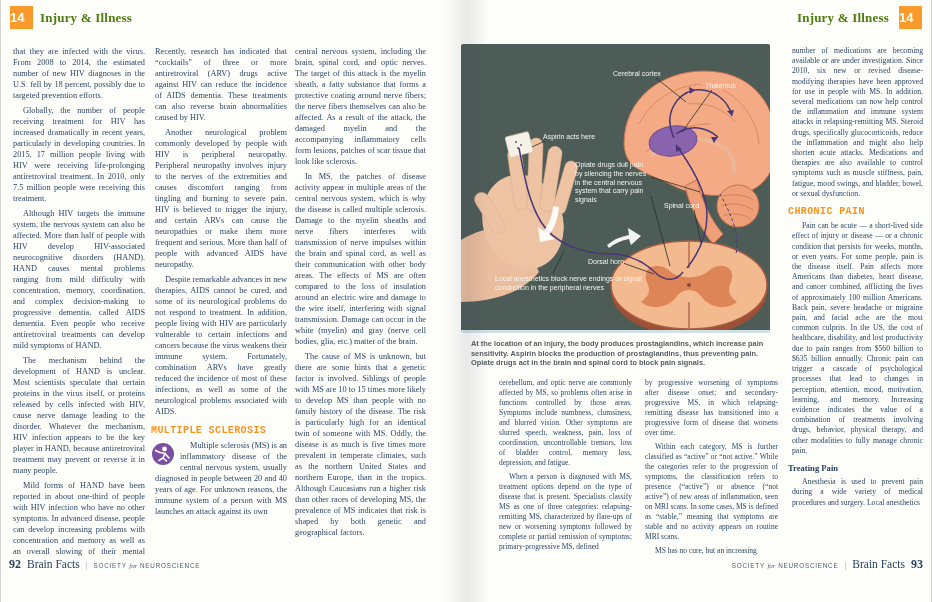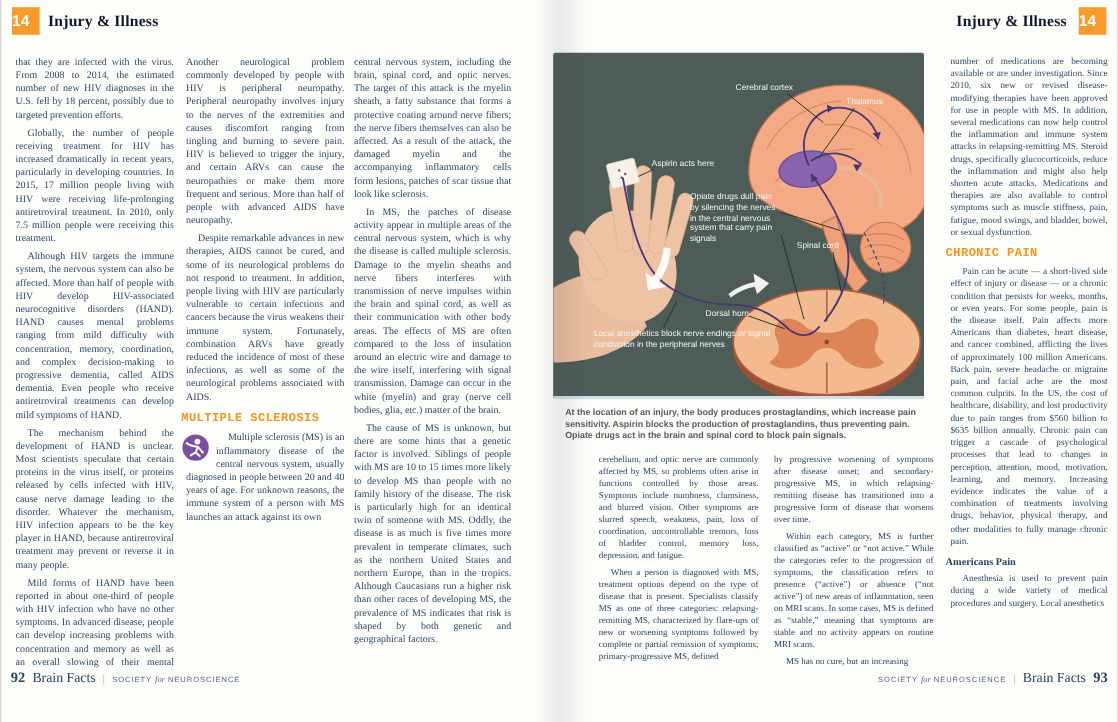--- a/index.html
+++ b/index.html
@@ -7,21 +7,21 @@
   body{background:#e9e9e6;font-family:"Liberation Serif",serif}
   .spread{position:absolute;left:0;top:0;width:932px;height:602px;background:#fdfdfa;
           border-left:1px solid #d3d3cf;border-right:1px solid #d3d3cf;overflow:hidden}
   .gutter{position:absolute;left:444px;top:0;width:44px;height:602px;
           background:linear-gradient(90deg,rgba(0,0,0,0),rgba(50,55,70,.10) 50%,rgba(0,0,0,0))}
   
   .chapnum{position:absolute;top:6px;width:23px;height:23px;background:#F89B2C;color:#fff;
            font-family:"Liberation Sans",sans-serif;font-weight:bold;font-size:13px;
            display:flex;align-items:center;justify-content:flex-start}
   .chapnum.l{left:9px}.chapnum.r{left:898px}
-  .chaptitle{position:absolute;top:10px;font-weight:bold;font-size:13px;color:#0f172a;letter-spacing:.2px}
+  .chaptitle{position:absolute;top:10px;font-weight:bold;font-size:13px;color:#4d7c0f;letter-spacing:.2px}
   .chaptitle.l{left:39px}
   .chaptitle.r{right:42px}
   
   .col{position:absolute;top:42px;width:140px;height:516px;font-size:8.3px;line-height:11px;
        color:#2C4868;text-align:justify;overflow:hidden;hyphens:auto}
   .col p{text-indent:10px;margin:4px}
   .cont > p:first-child{text-indent:0}
   .c-l1{left:8px}.c-l2{left:150px}.c-l3{left:290px;width:139px}
   .c-r1{left:494px;top:374px;width:141px;height:186px;font-size:7.5px;line-height:10px}
   .c-r2{left:640px;top:374px;width:141px;height:186px;font-size:7.5px;line-height:10px}
@@ -63,20 +63,21 @@
   <div class="col c-l1 cont">
       <p>that they are infected with the virus. From 2008 to 2014, the estimated number of new HIV diagnoses in the U.S. fell by 18 percent, possibly due to targeted prevention efforts.</p>
       <p>Globally, the number of people receiving treatment for HIV has increased dramatically in recent years, particularly in developing countries. In 2015, 17 million people living with HIV were receiving life-prolonging antiretroviral treatment. In 2010, only 7.5 million people were receiving this treatment.</p>
       <p>Although HIV targets the immune system, the nervous system can also be affected. More than half of people with HIV develop HIV-associated neurocognitive disorders (HAND). HAND causes mental problems ranging from mild difficulty with concentration, memory, coordination, and complex decision-making to progressive dementia, called AIDS dementia. Even people who receive antiretroviral treatments can develop mild symptoms of HAND.</p>
       <p>The mechanism behind the development of HAND is unclear. Most scientists speculate that certain proteins in the virus itself, or proteins released by cells infected with HIV, cause nerve damage leading to the disorder. Whatever the mechanism, HIV infection appears to be the key player in HAND, because antiretroviral treatment may prevent or reverse it in many people.</p>
       <p>Mild forms of HAND have been reported in about one-third of people with HIV infection who have no other symptoms. In advanced disease, people can develop increasing problems with concentration and memory as well as an overall slowing of their mental processes. At the same time, they might experience leg weakness and loss of balance. MRI and CT scans show brain shrinkage in people with</p>
     </div>
 
   <div class="col c-l2">
     <div class="cont">
+        <p>Recently, research has indicated that “cocktails” of three or more antiretroviral (ARV) drugs active against HIV can reduce the incidence of AIDS dementia. These treatments can also reverse brain abnormalities caused by HIV.</p>
         <p>Another neurological problem commonly developed by people with HIV is peripheral neuropathy. Peripheral neuropathy involves injury to the nerves of the extremities and causes discomfort ranging from tingling and burning to severe pain. HIV is believed to trigger the injury, and certain ARVs can cause the neuropathies or make them more frequent and serious. More than half of people with advanced AIDS have neuropathy.</p>
         <p>Despite remarkable advances in new therapies, AIDS cannot be cured, and some of its neurological problems do not respond to treatment. In addition, people living with HIV are particularly vulnerable to certain infections and cancers because the virus weakens their immune system. Fortunately, combination ARVs have greatly reduced the incidence of most of these infections, as well as some of the neurological problems associated with AIDS.</p>
       </div>
     <h3 class="sec">MULTIPLE SCLEROSIS</h3>
     <div>
       <svg class="ms-icon" viewBox="0 0 24 24">
         <circle cx="12" cy="12" r="11" fill="#7B4FA0"></circle>
         <circle cx="13.5" cy="7" r="2.4" fill="#fff"></circle>
         <path d="M9 10.5 L14 11.5 L12 16 L8 18.5 M14 11.5 L17 15 M9 10.5 L5.5 9 M12 16 L15.5 19" stroke="#fff" stroke-width="1.6" fill="none" stroke-linecap="round"></path>
         <circle cx="4.8" cy="8.4" r="1" fill="#fff"></circle>
@@ -182,21 +183,21 @@
     </div>
 
   <div class="col c-r3">
     <div class="cont">
         <p>number of medications are becoming available or are under investigation. Since 2010, six new or revised disease-modifying therapies have been approved for use in people with MS. In addition, several medications can now help control the inflammation and immune system attacks in relapsing-remitting MS. Steroid drugs, specifically glucocorticoids, reduce the inflammation and might also help shorten acute attacks. Medications and therapies are also available to control symptoms such as muscle stiffness, pain, fatigue, mood swings, and bladder, bowel, or sexual dysfunction.</p>
       </div>
     <h3 class="sec">CHRONIC PAIN</h3>
     <div>
         <p>Pain can be acute — a short-lived side effect of injury or disease — or a chronic condition that persists for weeks, months, or even years. For some people, pain is the disease itself. Pain affects more Americans than diabetes, heart disease, and cancer combined, afflicting the lives of approximately 100 million Americans. Back pain, severe headache or migraine pain, and facial ache are the most common culprits. In the US, the cost of healthcare, disability, and lost productivity due to pain ranges from $560 billion to $635 billion annually. Chronic pain can trigger a cascade of psychological processes that lead to changes in perception, attention, mood, motivation, learning, and memory. Increasing evidence indicates the value of a combination of treatments involving drugs, behavior, physical therapy, and other modalities to fully manage chronic pain.</p>
       </div>
-    <h4 class="sub">Americans Pain</h4>
+    <h4 class="sub">Treating Pain</h4>
     <div>
         <p>Anesthesia is used to prevent pain during a wide variety of medical procedures and surgery. Local anesthetics</p>
       </div>
   </div>
 
   <div class="foot l">
     <span class="pgnum">92</span>
     <span class="bktitle">Brain Facts</span>
     <span class="fbar">|</span>
     <span class="soc"><span>SOCIETY</span> <i>for</i> <span>NEUROSCIENCE</span></span>

